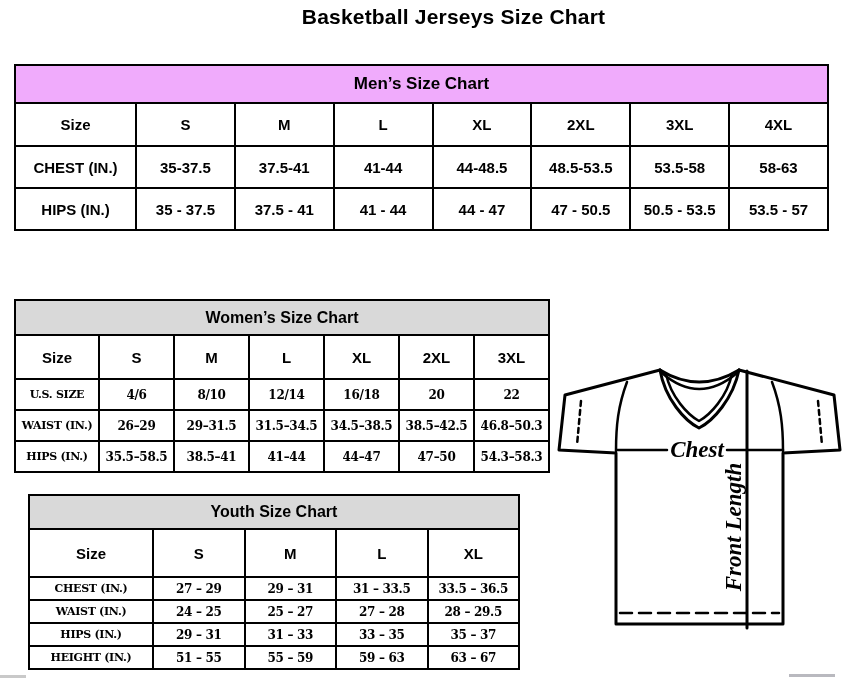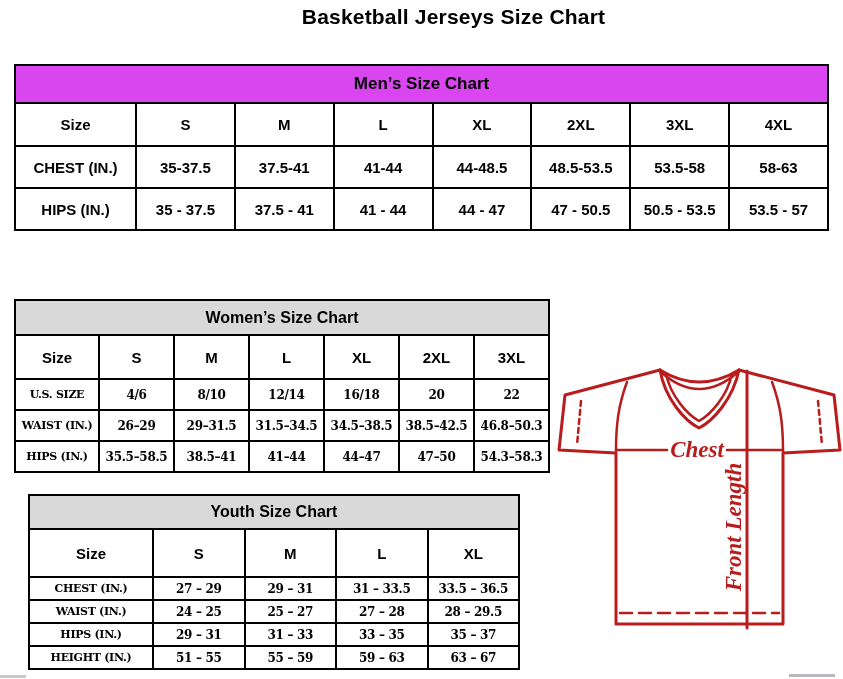--- a/index.html
+++ b/index.html
@@ -51,21 +51,21 @@
   #frag-right{left:789px;top:674px;width:46px;background:#b9b9bf;}
 </style>
 </head>
 <body>
 
 <div id="page">
 
   <h1 id="page-title">Basketball Jerseys Size Chart</h1>
 
   <div id="mens-table" class="size-table">
-    <div class="tbl-caption" style="background: #d946ef;">Men’s Size Chart</div>
+    <div class="tbl-caption" style="background: #f0abfc;">Men’s Size Chart</div>
     <table>
         <colgroup>
           <col style="width:121px">
         </colgroup>
         <thead>
           <tr>
             <th>Size</th>
             <th>S</th>
             <th>M</th>
             <th>L</th>
@@ -190,21 +190,21 @@
             <th>HEIGHT (IN.)</th>
             <td>51 – 55</td>
             <td>55 – 59</td>
             <td>59 – 63</td>
             <td>63 – 67</td>
           </tr>
         </tbody>
       </table>
   </div>
 
-  <div id="jersey" style="color: #b91c1c;">
+  <div id="jersey" style="color: #000000;">
     <svg viewBox="0 0 285 318" xmlns="http://www.w3.org/2000/svg">
       <g fill="none" stroke="currentColor" stroke-width="3" stroke-linejoin="round" stroke-linecap="round">
         <path d="M103,9 L8,34 L2,89 L59,92 L59,263 L226,263 L226,92 L283,89 L277,34 L182,9"></path>
         <path stroke-width="2.5" d="M70,21 C61,45 59,65 59,90"></path>
         <path stroke-width="2.5" d="M215,21 C224,45 226,65 226,90"></path>
         <path d="M103,9 Q142,33 182,9"></path>
         <path stroke-width="2.5" d="M105,12 Q142,44 180,12"></path>
         <path d="M103,9 C108,38 128,60 142,67 C156,60 176,38 182,9"></path>
         <path stroke-width="2.5" d="M109,13 C114,36 131,54 142,60 C153,54 170,36 175,13"></path>
         <path stroke-width="2.5" stroke-dasharray="5 4" d="M24,40 L20,84"></path>

